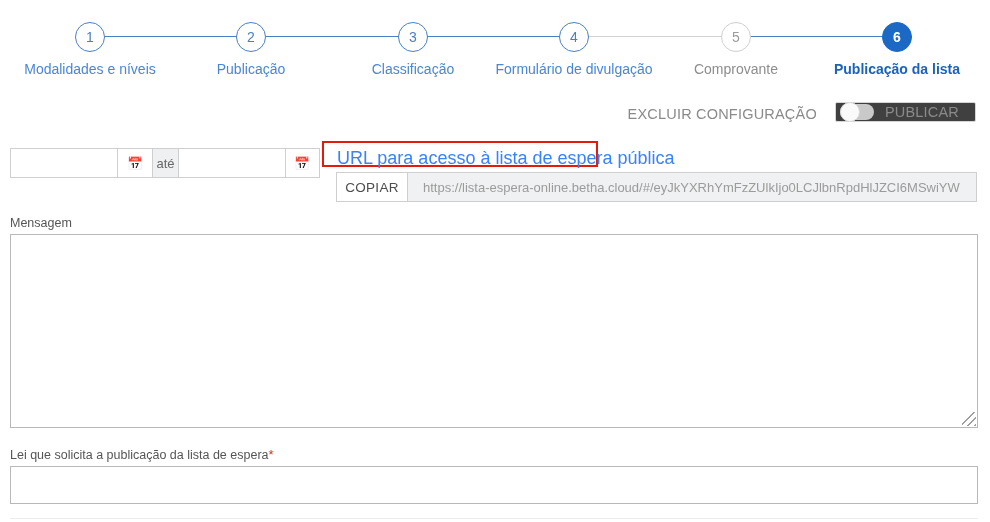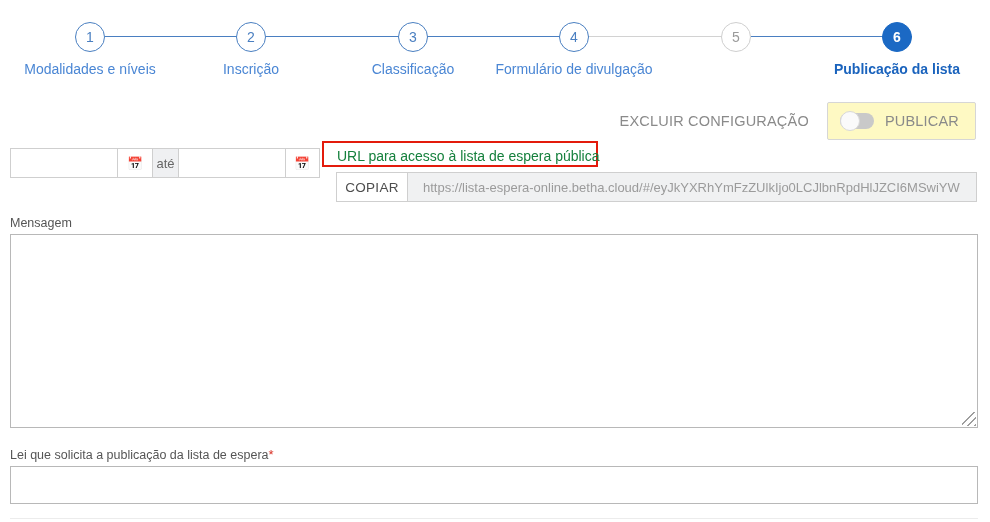--- a/index.html
+++ b/index.html
@@ -63,36 +63,36 @@
     background: #4a7fc1;
     z-index: 1;
   }
   .connector.gray { background: #d2d2d2; }
 
   
   .publish-row {
     position: absolute;
     right: 14px; top: 102px;
     display: flex;
-    align-items: center;
+    align-items: flex-end;
   }
   .excluir-label {
     font-size: 14.5px;
     color: #8a8a8a;
     letter-spacing: .2px;
     margin-right: 18px;
     white-space: nowrap;
   }
   .toggle-box {
     border: 1px solid #d6d6d6;
-    background: #fef9c3;
-    height: 38px;
+    background: #404040;
+    height: 20px;
     display: flex;
     align-items: center;
-    padding: 0 16px 0 12px;
+    padding: 0 16px 0 4px;
     border-radius: 2px;
   }
   .switch {
     width: 34px; height: 16px;
     background: #c9c9c9;
     border-radius: 8px;
     position: relative;
     margin-right: 11px;
   }
   .switch .knob {
@@ -168,22 +168,22 @@
   .url-label-wrap {
     position: absolute;
     left: -14px; top: -7px;
     width: 276px; height: 26px;
     border: 2px solid #e31b0c;
     background: transparent;
     pointer-events: none;
   }
   .url-label {
     position: relative;
-    font-size: 14px;
-    color: #15803d;
+    font-size: 18px;
+    color: #3b82f6;
     padding-left: 1px;
     height: 20px;
   }
   .url-group {
     display: flex;
     height: 30px;
     margin-top: 4px;
   }
   .copiar-btn {
     width: 72px;
@@ -253,35 +253,36 @@
     <div class="connector gray" style="left:589px; width:162px;"></div>
     <div class="connector" style="left:751px; width:161px;"></div>
 
     <div class="step" style="left:-10px;">
       <div class="step-circle">1</div>
       <div class="step-label">Modalidades e níveis</div>
     </div>
 
     <div class="step" style="left:151px;">
       <div class="step-circle">2</div>
-      <div class="step-label">Inscrição</div>
+      <div class="step-label">Publicação</div>
     </div>
 
     <div class="step" style="left:313px;">
       <div class="step-circle">3</div>
       <div class="step-label">Classificação</div>
     </div>
 
     <div class="step" style="left:474px;">
       <div class="step-circle">4</div>
       <div class="step-label">Formulário de divulgação</div>
     </div>
 
     <div class="step" style="left:636px;">
       <div class="step-circle inactive">5</div>
+      <div class="step-label inactive">Comprovante</div>
     </div>
 
     <div class="step" style="left:797px;">
       <div class="step-circle current">6</div>
       <div class="step-label current">Publicação da lista</div>
     </div>
   </div>
 
   <div class="publish-row">
     <div class="excluir-label">EXCLUIR CONFIGURAÇÃO</div>

